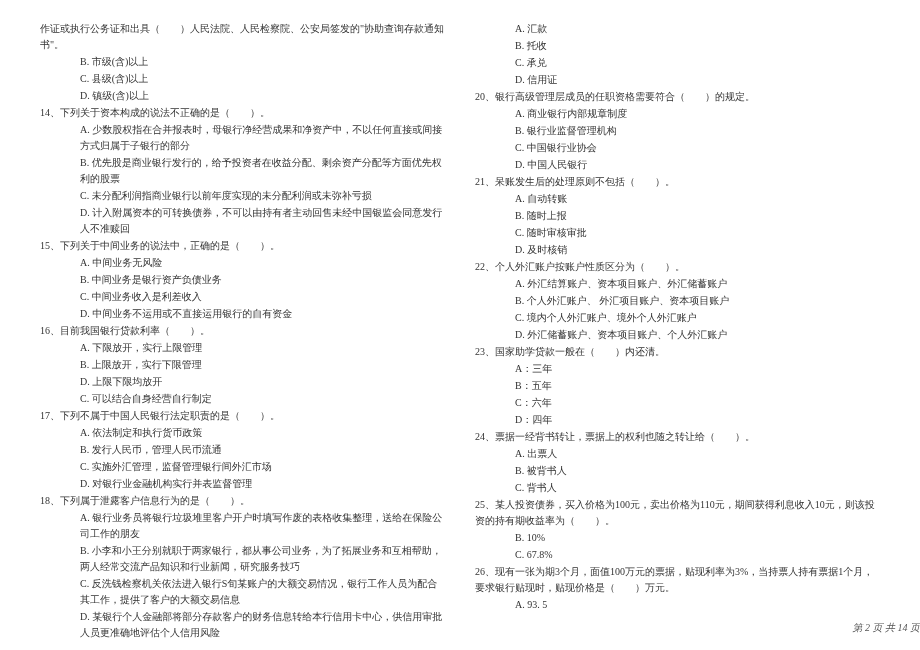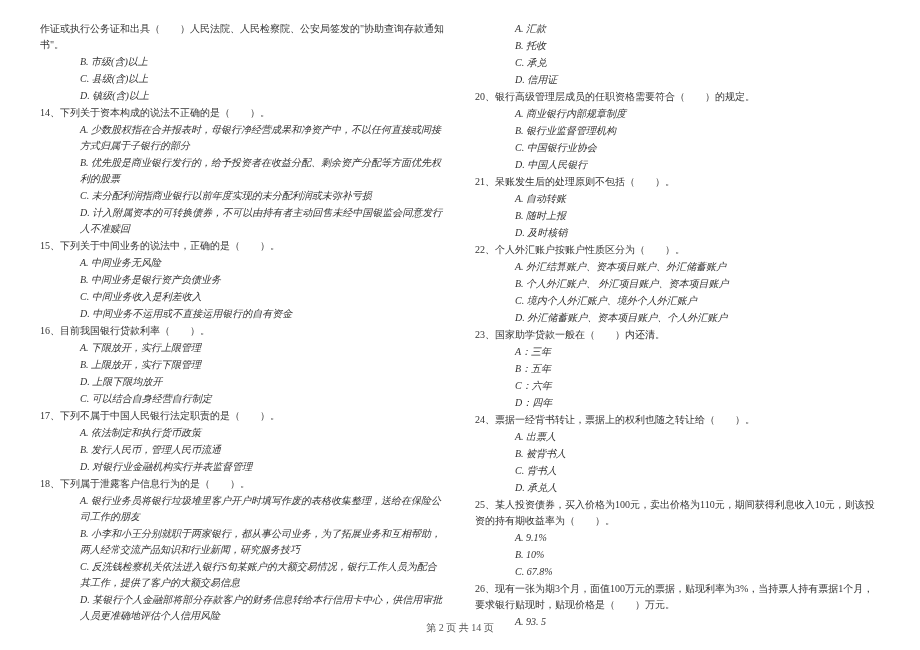--- a/index.html
+++ b/index.html
@@ -22,29 +22,30 @@
     .col {
       flex: 1;
       font-size: 10px;
       line-height: 1.6;
       color: #333;
     }
     .line {
       margin: 1px 0;
     }
     .indent0 { padding-left: 0; }
-    .indent2 { padding-left: 40px; font-style: italic; }
+    .indent2 { padding-left: 40px; }
     .footer {
       position: absolute;
       bottom: 15px;
       left: 0;
       width: 100%;
-      text-align: center;
+      text-align: right;
       font-size: 10px;
       color: #555;
+      font-style: italic;
     }
   </style>
 </head>
 <body>
 
 <div class="content">
   <div class="col" id="left-col">
       <div class="line indent0">作证或执行公务证和出具（　　）人民法院、人民检察院、公安局签发的"协助查询存款通知书"。</div>
       <div class="line indent2">B. 市级(含)以上</div>
       <div class="line indent2">C. 县级(含)以上</div>
@@ -60,58 +61,58 @@
       <div class="line indent2">C. 中间业务收入是利差收入</div>
       <div class="line indent2">D. 中间业务不运用或不直接运用银行的自有资金</div>
       <div class="line indent0">16、目前我国银行贷款利率（　　）。</div>
       <div class="line indent2">A. 下限放开，实行上限管理</div>
       <div class="line indent2">B. 上限放开，实行下限管理</div>
       <div class="line indent2">D. 上限下限均放开</div>
       <div class="line indent2">C. 可以结合自身经营自行制定</div>
       <div class="line indent0">17、下列不属于中国人民银行法定职责的是（　　）。</div>
       <div class="line indent2">A. 依法制定和执行货币政策</div>
       <div class="line indent2">B. 发行人民币，管理人民币流通</div>
+      <div class="line indent2">C. 实施外汇管理，监督管理银行间外汇市场</div>
       <div class="line indent2">D. 对银行业金融机构实行并表监督管理</div>
       <div class="line indent0">18、下列属于泄露客户信息行为的是（　　）。</div>
       <div class="line indent2">A. 银行业务员将银行垃圾堆里客户开户时填写作废的表格收集整理，送给在保险公司工作的朋友</div>
       <div class="line indent2">B. 小李和小王分别就职于两家银行，都从事公司业务，为了拓展业务和互相帮助，两人经常交流产品知识和行业新闻，研究服务技巧</div>
       <div class="line indent2">C. 反洗钱检察机关依法进入银行S旬某账户的大额交易情况，银行工作人员为配合其工作，提供了客户的大额交易信息</div>
       <div class="line indent2">D. 某银行个人金融部将部分存款客户的财务信息转给本行信用卡中心，供信用审批人员更准确地评估个人信用风险</div>
     </div>
   <div class="col" id="right-col">
       <div class="line indent2">A. 汇款</div>
       <div class="line indent2">B. 托收</div>
       <div class="line indent2">C. 承兑</div>
       <div class="line indent2">D. 信用证</div>
       <div class="line indent0">20、银行高级管理层成员的任职资格需要符合（　　）的规定。</div>
       <div class="line indent2">A. 商业银行内部规章制度</div>
       <div class="line indent2">B. 银行业监督管理机构</div>
       <div class="line indent2">C. 中国银行业协会</div>
       <div class="line indent2">D. 中国人民银行</div>
       <div class="line indent0">21、呆账发生后的处理原则不包括（　　）。</div>
       <div class="line indent2">A. 自动转账</div>
       <div class="line indent2">B. 随时上报</div>
+      <div class="line indent2">C. 随时审核审批</div>
       <div class="line indent2">D. 及时核销</div>
       <div class="line indent0">22、个人外汇账户按账户性质区分为（　　）。</div>
       <div class="line indent2">A. 外汇结算账户、资本项目账户、外汇储蓄账户</div>
       <div class="line indent2">B. 个人外汇账户、 外汇项目账户、资本项目账户</div>
       <div class="line indent2">C. 境内个人外汇账户、境外个人外汇账户</div>
       <div class="line indent2">D. 外汇储蓄账户、资本项目账户、个人外汇账户</div>
       <div class="line indent0">23、国家助学贷款一般在（　　）内还清。</div>
       <div class="line indent2">A：三年</div>
       <div class="line indent2">B：五年</div>
       <div class="line indent2">C：六年</div>
       <div class="line indent2">D：四年</div>
       <div class="line indent0">24、票据一经背书转让，票据上的权利也随之转让给（　　）。</div>
       <div class="line indent2">A. 出票人</div>
       <div class="line indent2">B. 被背书人</div>
       <div class="line indent2">C. 背书人</div>
-      <div class="line indent2">D. 承兑人</div>
       <div class="line indent0">25、某人投资债券，买入价格为100元，卖出价格为110元，期间获得利息收入10元，则该投资的持有期收益率为（　　）。</div>
-      <div class="line indent2">A. 9.1%</div>
       <div class="line indent2">B. 10%</div>
       <div class="line indent2">C. 67.8%</div>
       <div class="line indent0">26、现有一张为期3个月，面值100万元的票据，贴现利率为3%，当持票人持有票据1个月，要求银行贴现时，贴现价格是（　　）万元。</div>
       <div class="line indent2">A. 93. 5</div>
     </div>
 </div>
 
 <div class="footer">第 2 页 共 14 页</div>
 
 </body></html>

